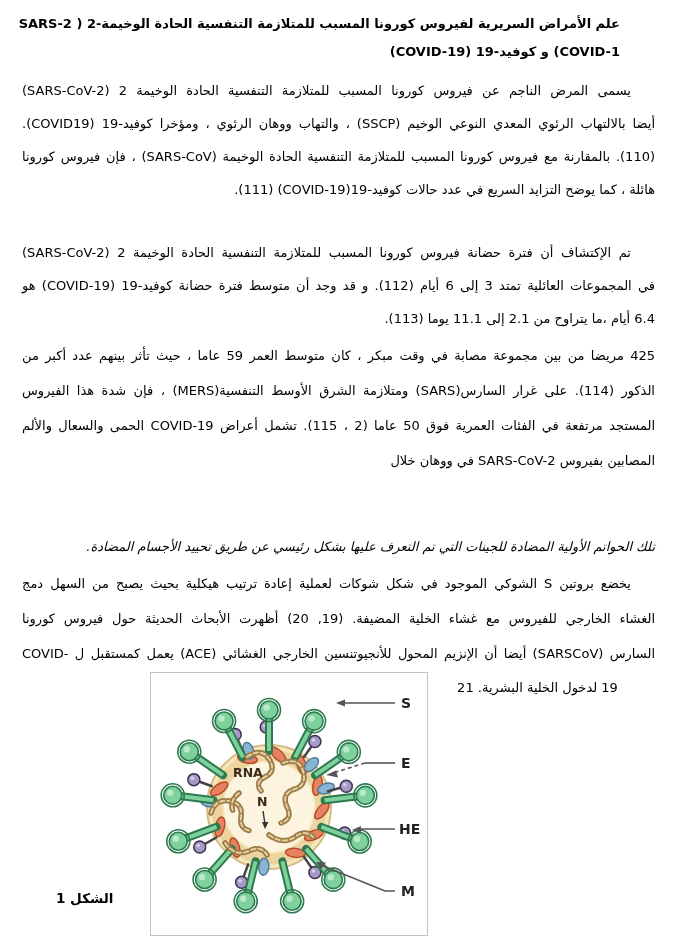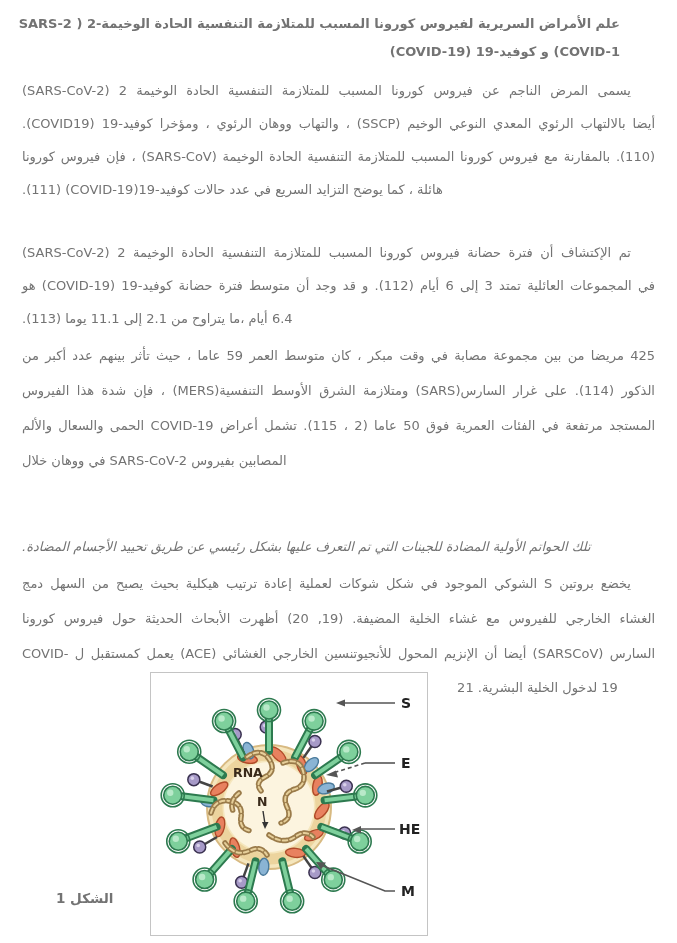--- a/index.html
+++ b/index.html
@@ -1,27 +1,27 @@
 <!DOCTYPE html>
 <html><head>
 <meta charset="utf-8">
 <style>
   html,body{margin:0;padding:0;background:#ffffff;}
   #page{
     position:relative;width:677px;height:943px;background:#ffffff;overflow:hidden;
-    font-family:"DejaVu Sans","Liberation Sans",sans-serif;color:#737373;
+    font-family:"DejaVu Sans","Liberation Sans",sans-serif;color:#000000;
   }
   .blk{position:absolute;left:22px;right:22px;direction:rtl;}
   .ttl{position:absolute;left:56px;right:57px;direction:rtl;font-weight:bold;font-size:15px;}
   .ttl .ln{height:28px;line-height:28px;text-align:right;white-space:nowrap;}
   .ln{font-size:13px;white-space:nowrap;overflow:visible;}
   .p33 .ln{height:33px;line-height:33px;}
   .p35 .ln{height:35px;line-height:35px;}
   .al-j{text-align:justify;text-align-last:justify;white-space:normal;}
-  .al-c{text-align:left;}
+  .al-c{text-align:right;}
   .ind{padding-right:24px;}
   #figure-box{
     position:absolute;left:150px;top:672px;width:278px;height:264px;
     border:1px solid #c4c4c4;background:#ffffff;box-sizing:border-box;
   }
   #side-line{position:absolute;left:420px;top:676px;width:235px;direction:rtl;
     font-size:13px;line-height:24px;text-align:center;white-space:nowrap;}
   #figure-caption{position:absolute;left:56px;top:890px;direction:rtl;
     font-size:13.5px;font-weight:bold;}
   svg text{font-family:"DejaVu Sans","Liberation Sans",sans-serif;}

